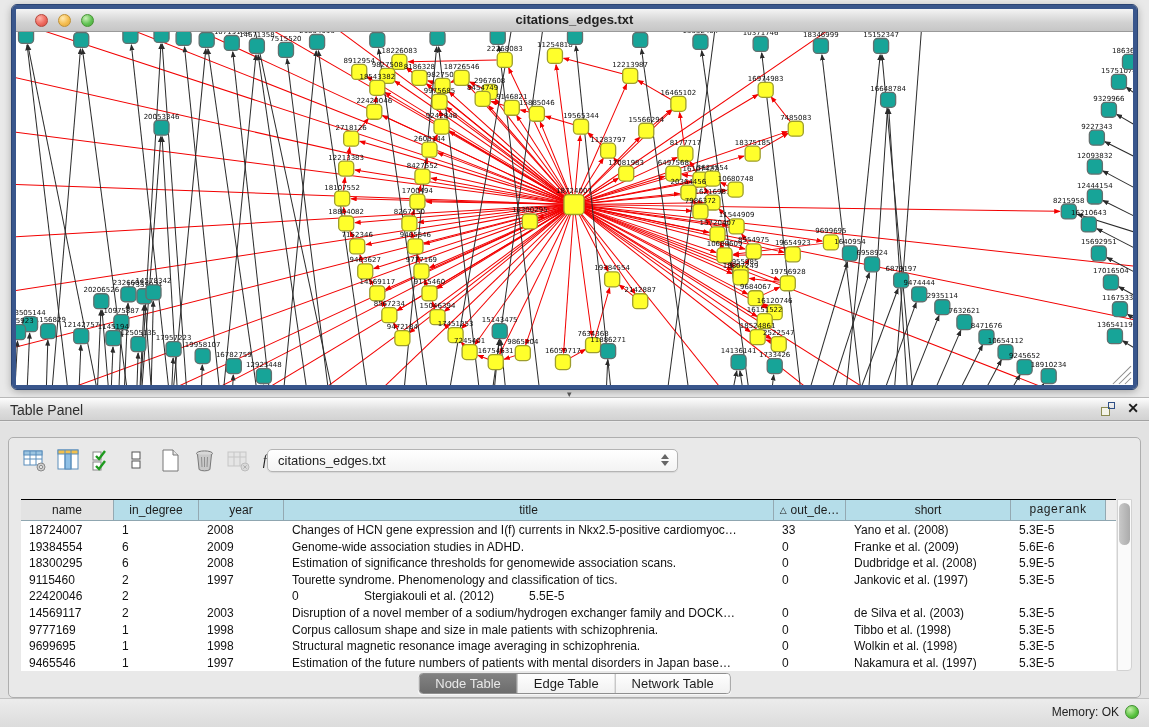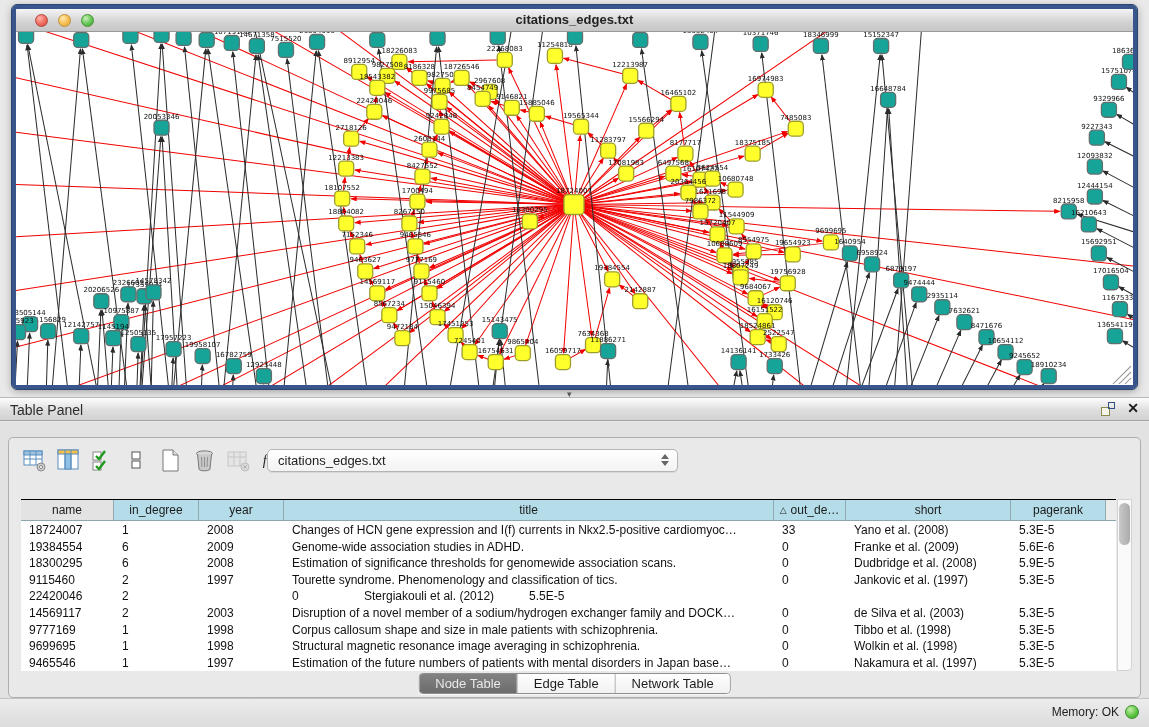--- a/index.html
+++ b/index.html
@@ -726,21 +726,21 @@
           <div class="th" style="width: 490px;">
             <span>title</span>
           </div>
           <div class="th" style="width: 72px;">
             <span class="sort-tri">△</span>
             <span>out_de…</span>
           </div>
           <div class="th" style="width: 165px;">
             <span>short</span>
           </div>
-          <div class="th" style="width: 95px;">
+          <div class="th" style="width: 95px; font-family: Liberation Mono, monospace;">
             <span>pagerank</span>
           </div>
           <div class="th filler"></div>
         </div>
       <div class="tbl-body" id="tbl-body">
           <div class="tr">
             <div class="td" style="width: 93px;">18724007</div>
             <div class="td" style="width: 85px;">1</div>
             <div class="td" style="width: 85px;">2008</div>
             <div class="td" style="width: 490px;">Changes of HCN gene expression and I(f) currents in Nkx2.5-positive cardiomyoc…</div>

